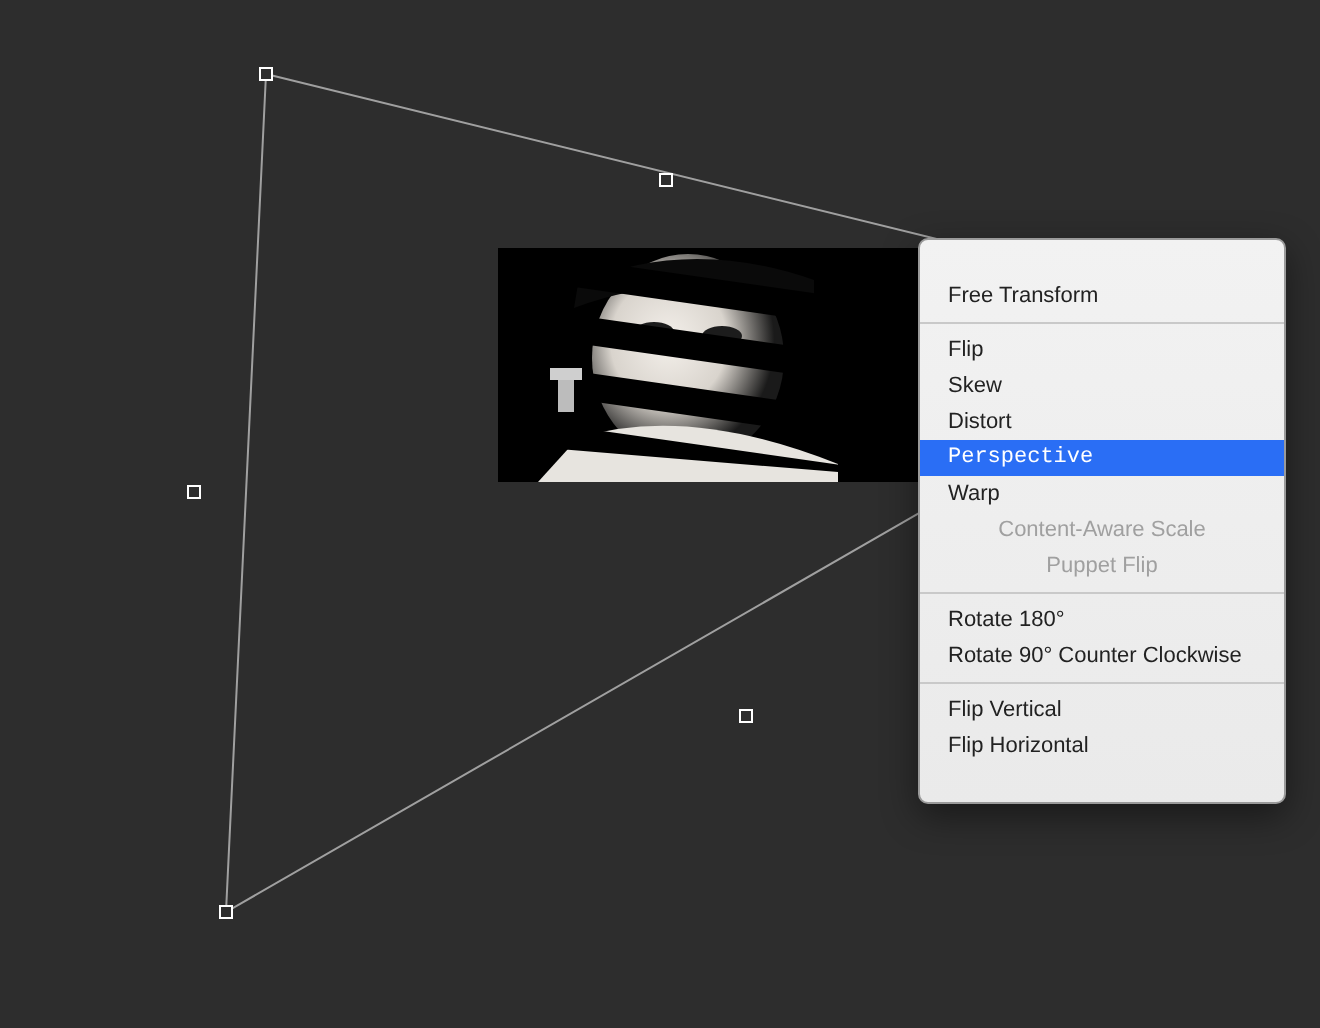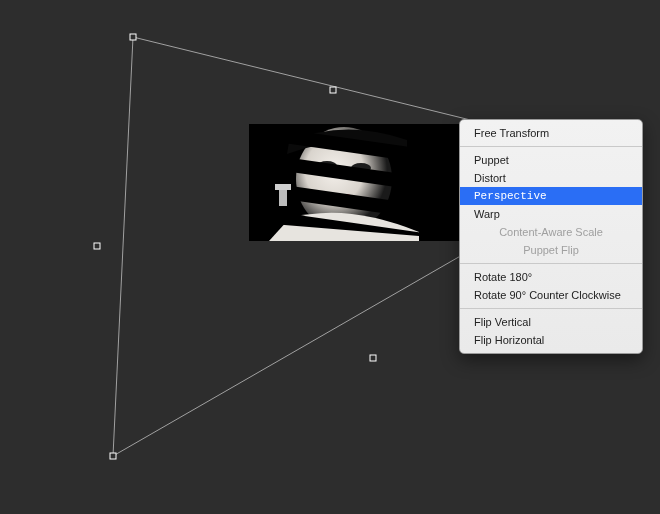--- a/index.html
+++ b/index.html
@@ -34,21 +34,21 @@
 
   
   #ctx-menu {
     position:absolute;
     left:459px; top:119px;
     width:182px;
     background:linear-gradient(#f2f2f2,#eaeaea);
     border:1px solid #9a9a9a;
     border-radius:5px;
     box-shadow:0 6px 18px rgba(0,0,0,0.45);
-    padding:4px 0;
+    padding:19px 0;
     z-index:50;
   }
   #ctx-menu .item {
     padding:2px 14px;
     line-height:14px;
     white-space:nowrap;
     color:#222;
   }
   #ctx-menu .item.disabled { color:#a0a0a0;text-align:center; }
   #ctx-menu .item.selected {
@@ -110,21 +110,22 @@
         <rect x="626" y="184" width="6" height="6" class="handle"></rect>
         <rect x="370" y="355" width="6" height="6" class="handle"></rect>
         <rect x="110" y="453" width="6" height="6" class="handle"></rect>
         <rect x="94" y="243" width="6" height="6" class="handle"></rect>
       </g>
   </svg>
 
   <div id="ctx-menu">
       <div class="item">Free Transform</div>
       <div class="sep"></div>
-      <div class="item">Puppet</div>
+      <div class="item">Flip</div>
+      <div class="item">Skew</div>
       <div class="item">Distort</div>
       <div class="item selected">Perspective</div>
       <div class="item">Warp</div>
       <div class="item disabled">Content-Aware Scale</div>
       <div class="item disabled">Puppet Flip</div>
       <div class="sep"></div>
       <div class="item">Rotate 180°</div>
       <div class="item">Rotate 90° Counter Clockwise</div>
       <div class="sep"></div>
       <div class="item">Flip Vertical</div>

